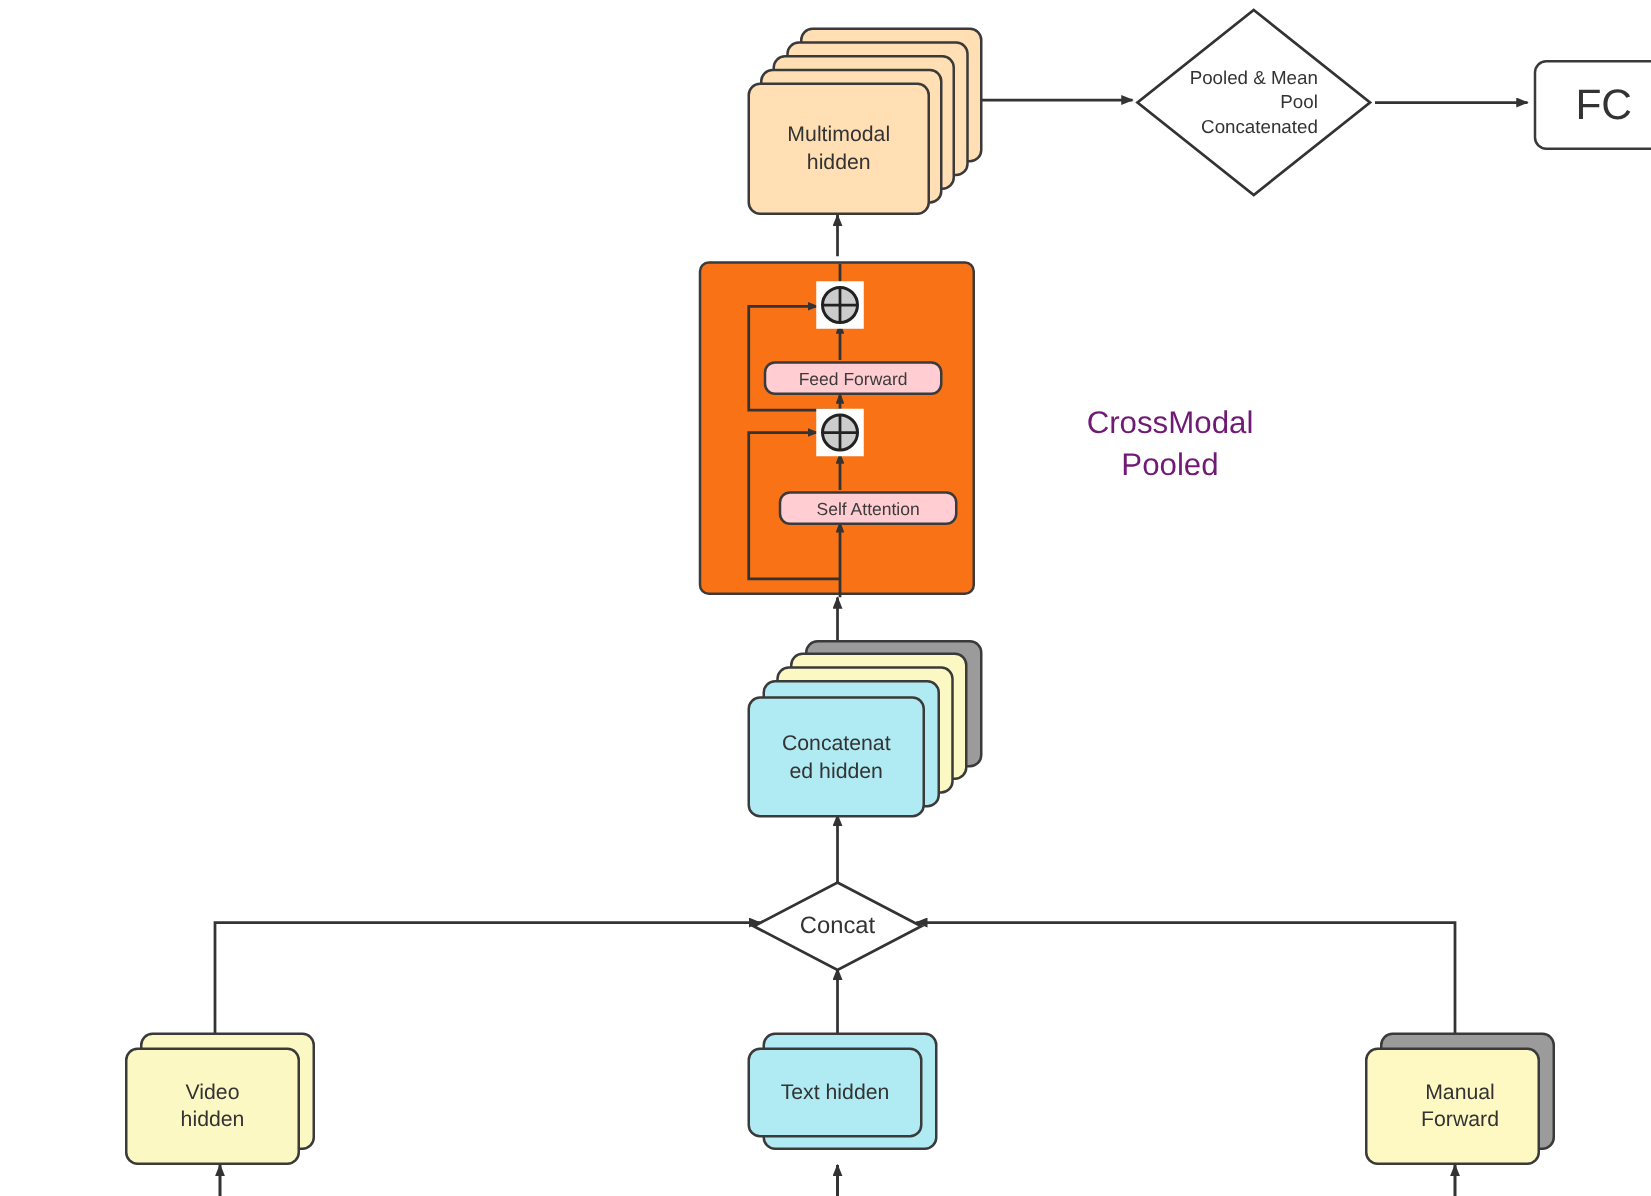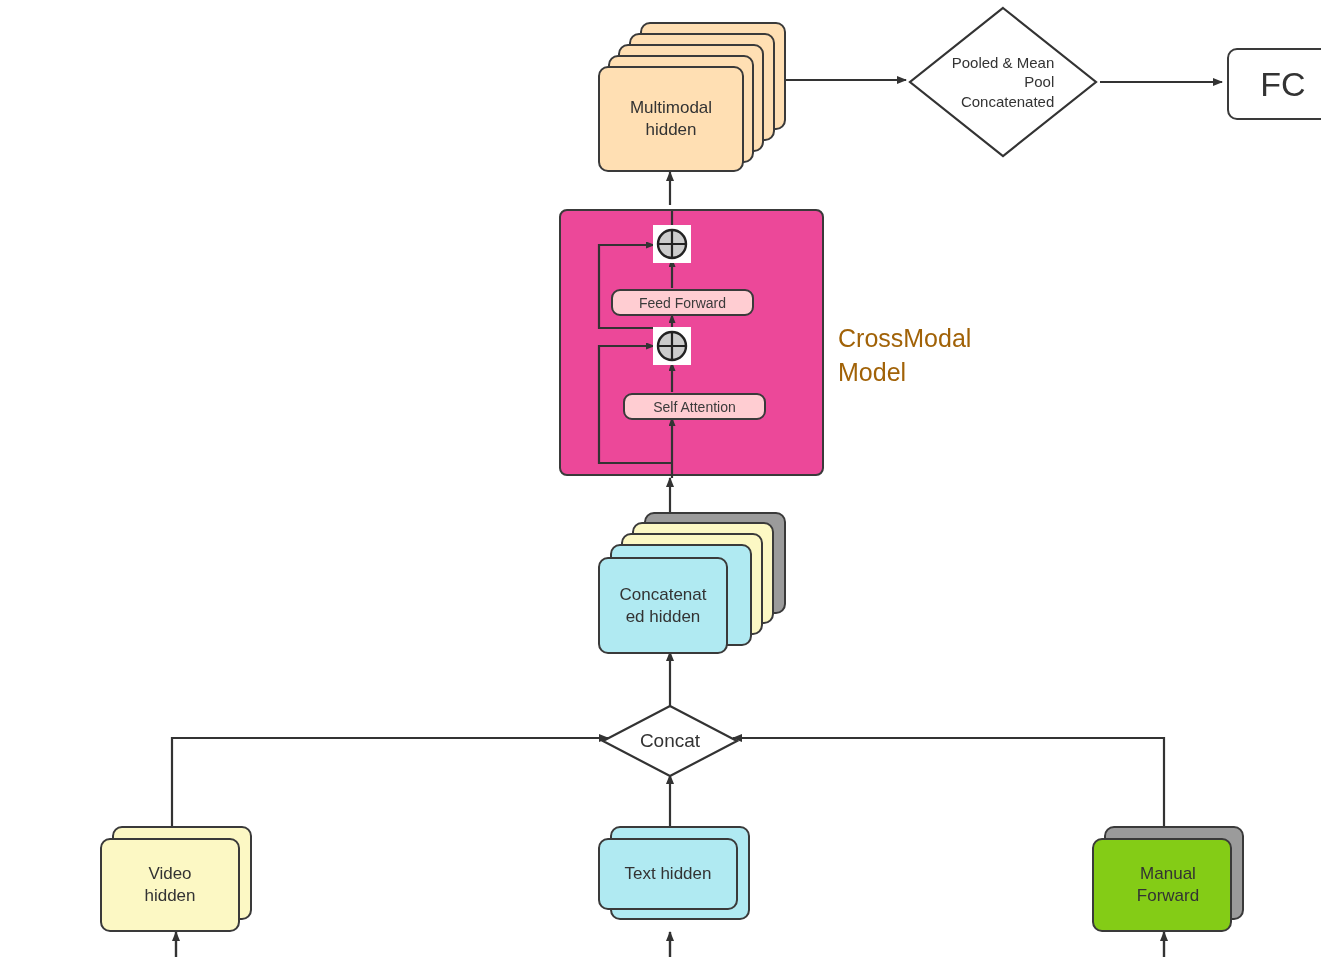--- a/index.html
+++ b/index.html
@@ -99,23 +99,23 @@
     position: absolute;
     background: #ffffff;
     display: flex;
     align-items: center;
     justify-content: center;
   }
   .plusnode svg { display: block; }
 
   .free-label {
     position: absolute;
-    text-align: left;
+    text-align: center;
     line-height: 1.34;
-    color: #a16207;
+    color: #701a75;
   }
 </style>
 </head>
 <body>
 
 <div id="canvas">
 
   <svg id="wires" viewBox="0 0 1321 957" xmlns="http://www.w3.org/2000/svg">
     <defs>
       <marker id="arrowhead" markerWidth="10" markerHeight="8" refX="9" refY="4" orient="auto" markerUnits="userSpaceOnUse">
@@ -161,21 +161,21 @@
     </svg>
     <div class="dlabel" style="font-size:15px;">
       <span><span>Pooled &amp; Mean</span><br><span>Pool</span><br><span>Concatenated</span></span>
     </div>
   </div>
 
   <div class="rectnode" id="fc-box" style="left:1227px; top:48px; width:112px; height:72px; font-size:34px; color:#333333;">
     <span>FC</span>
   </div>
 
-  <div id="crossmodal-group" style="left:559px; top:209px; width:265px; height:267px; background:#ec4899;">
+  <div id="crossmodal-group" style="left:559px; top:209px; width:221px; height:267px; background:#f97316;">
 
     <svg width="221" height="267" viewBox="0 0 221 267" xmlns="http://www.w3.org/2000/svg" style="position:absolute; left:0; top:0;">
       <defs>
         <marker id="ah2" markerWidth="9" markerHeight="7" refX="8" refY="3.5" orient="auto" markerUnits="userSpaceOnUse">
           <path d="M0,0 L9,3.5 L0,7 z" fill="#333333"></path>
         </marker>
       </defs>
 
       <path d="M 111,267 L 111,207" fill="none" stroke="#333333" stroke-width="2.2" marker-end="url(#ah2)"></path>
 
@@ -209,29 +209,29 @@
         <path d="M3,17 L31,17 M17,3 L17,31" stroke="#222222" stroke-width="2.2"></path>
       </svg>
     </div>
 
     <div class="inner-block" style="left:62px; top:182px; width:143px; height:27px; background:#ffcdd2;">
       <span>Self Attention</span>
     </div>
   </div>
 
   <div class="free-label" id="crossmodal-label" style="left:838px; top:322px; width:196px; font-size:25px;">
-    <span>CrossModal</span><br><span>Model</span>
+    <span>CrossModal</span><br><span>Pooled</span>
   </div>
 
   <div class="stack" id="concat-hidden-stack" style="left:598px; top:512px; width:190px; height:142px;">
     <div class="sheet" style="left:46px; top:0px;  width:142px; height:102px; background:#9b9b9b;"></div>
     <div class="sheet" style="left:34px; top:10px; width:142px; height:102px; background:#fcf8c4;"></div>
     <div class="sheet" style="left:23px; top:21px; width:142px; height:102px; background:#fcf8c4;"></div>
     <div class="sheet" style="left:12px; top:32px; width:142px; height:102px; background:#b0eaf2;"></div>
-    <div class="sheet front" style="left:0px; top:45px; width:130px; height:97px; background:#b0eaf2;
+    <div class="sheet front" style="left:0px; top:45px; width:142px; height:97px; background:#b0eaf2;
                 font-size:17px; color:#333333;">
       <span><span>Concatenat</span><br><span>ed hidden</span></span>
     </div>
   </div>
 
   <div class="diamond" id="concat-diamond" style="left:600px; top:703px; width:140px; height:76px;">
     <svg width="140" height="76" viewBox="0 0 140 76" xmlns="http://www.w3.org/2000/svg">
       <polygon points="70,3 137,38 70,73 3,38" fill="#ffffff" stroke="#333333" stroke-width="2.2"></polygon>
     </svg>
     <div class="dlabel" style="font-size:19px;">
@@ -250,19 +250,19 @@
   <div class="stack" id="text-stack" style="left:598px; top:826px; width:160px; height:106px;">
     <div class="sheet" style="left:12px; top:0px; width:140px; height:94px; background:#b0eaf2;"></div>
     <div class="sheet front" style="left:0px; top:12px; width:140px; height:72px; background:#b0eaf2;
                 font-size:17px; color:#333333;">
       <span>Text hidden</span>
     </div>
   </div>
 
   <div class="stack" id="manual-stack" style="left:1092px; top:826px; width:160px; height:106px;">
     <div class="sheet" style="left:12px; top:0px; width:140px; height:94px; background:#9b9b9b;"></div>
-    <div class="sheet front" style="left:0px; top:12px; width:140px; height:94px; background:#84cc16;
+    <div class="sheet front" style="left:0px; top:12px; width:140px; height:94px; background:#fef9c3;
                 font-size:17px; color:#333333;padding-left:12px;">
       <span><span>Manual</span><br><span>Forward</span></span>
     </div>
   </div>
 
 </div>
 
 </body></html>

